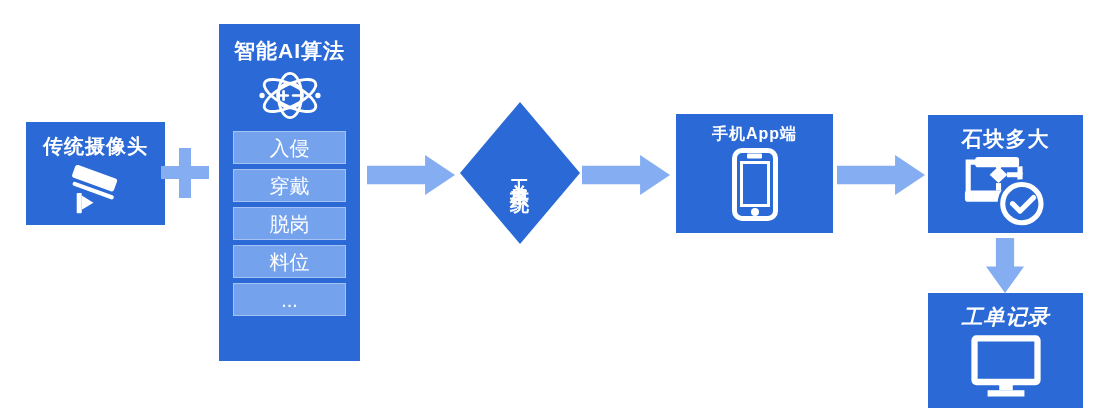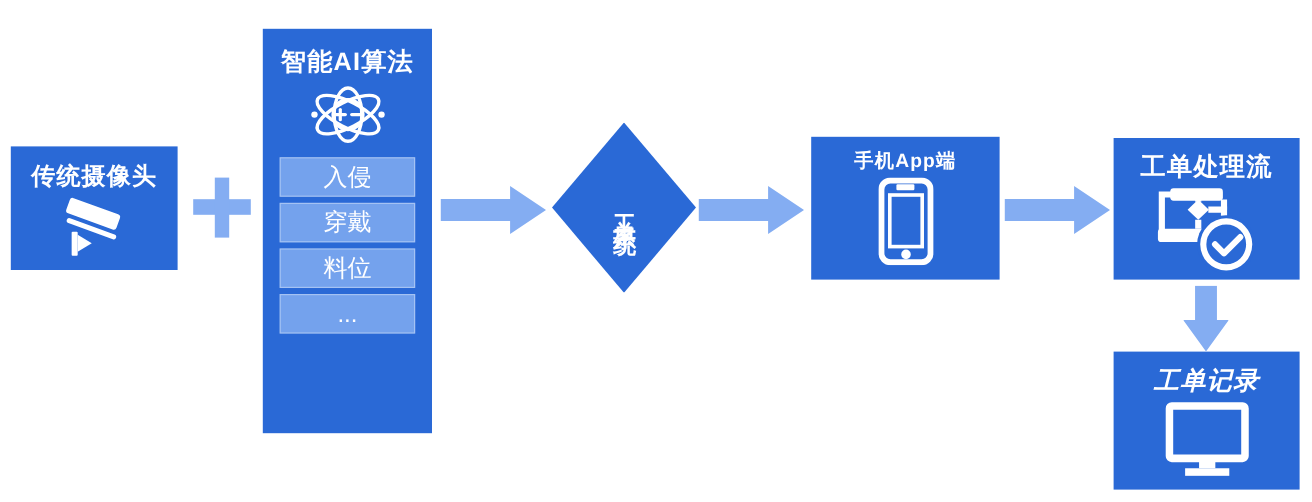--- a/index.html
+++ b/index.html
@@ -9,21 +9,21 @@
   }
   *{box-sizing:border-box;}
   html,body{margin:0;padding:0;background:#ffffff;}
   body{font-family:"Liberation Sans","DejaVu Sans",sans-serif;}
   .canvas{position:relative;width:1093px;height:418px;background:#ffffff;overflow:hidden;}
 
   .node{position:absolute;background:var(--primary);display:flex;flex-direction:column;align-items:center;color:#fff;}
   .node-title{font-weight:700;font-size:20px;color:#fff;letter-spacing:1px;white-space:nowrap;}
 
   
-  .camera-box{left:9px;top:122px;width:139px;height:103px;padding-top:11px;}
+  .camera-box{left:26px;top:122px;width:139px;height:103px;padding-top:11px;}
   .camera-box svg{margin-top:2px;}
 
   
   .plus{position:absolute;left:161px;top:148px;width:48px;height:50px;}
   .plus::before{content:"";position:absolute;left:0;top:18px;width:48px;height:13px;background:var(--light);}
   .plus::after{content:"";position:absolute;left:18px;top:0;width:12px;height:50px;background:var(--light);}
 
   
   .ai-box{left:219px;top:24px;width:141px;height:337px;padding-top:13px;}
   .ai-box .node-title{font-size:21px;}
@@ -98,20 +98,21 @@
         <path d="M39.5 31 h9"></path>
       </g>
       <g fill="#ffffff">
         <circle cx="4.5" cy="31" r="3"></circle>
         <circle cx="67.5" cy="31" r="3"></circle>
       </g>
     </svg>
     <div class="ai-items">
         <div class="ai-item">入侵</div>
         <div class="ai-item">穿戴</div>
+        <div class="ai-item">脱岗</div>
         <div class="ai-item">料位</div>
         <div class="ai-item">...</div>
       </div>
   </div>
 
   <div class="arrow-right arrow-1"></div>
 
   <div class="diamond">
     <div class="diamond-label">工单系统</div>
   </div>
@@ -124,21 +125,21 @@
       <rect x="2.5" y="2.5" width="41" height="68" rx="7.5" fill="none" stroke="#ffffff" stroke-width="5"></rect>
       <rect x="15" y="5.5" width="15" height="5" rx="1" fill="#ffffff"></rect>
       <rect x="9.5" y="14.5" width="27" height="43" fill="none" stroke="#ffffff" stroke-width="3"></rect>
       <circle cx="23" cy="64" r="4" fill="#ffffff"></circle>
     </svg>
   </div>
 
   <div class="arrow-right arrow-3"></div>
 
   <div class="node flow-box">
-    <div class="node-title">工单处理流</div>
+    <div class="node-title">石块多大</div>
     <svg width="84" height="73" viewBox="0 0 90 78" aria-hidden="true">
       <g stroke="#ffffff" stroke-width="5.5" fill="none">
         <path d="M16 7.5 H4.5 V40"></path>
         <path d="M37 12 V14"></path>
         <path d="M37 30 V38"></path>
         <path d="M46 21 H60 V30"></path>
         <path d="M60 12 V21"></path>
       </g>
       <g fill="#ffffff">
         <rect x="12" y="2" width="47" height="11" rx="3"></rect>

